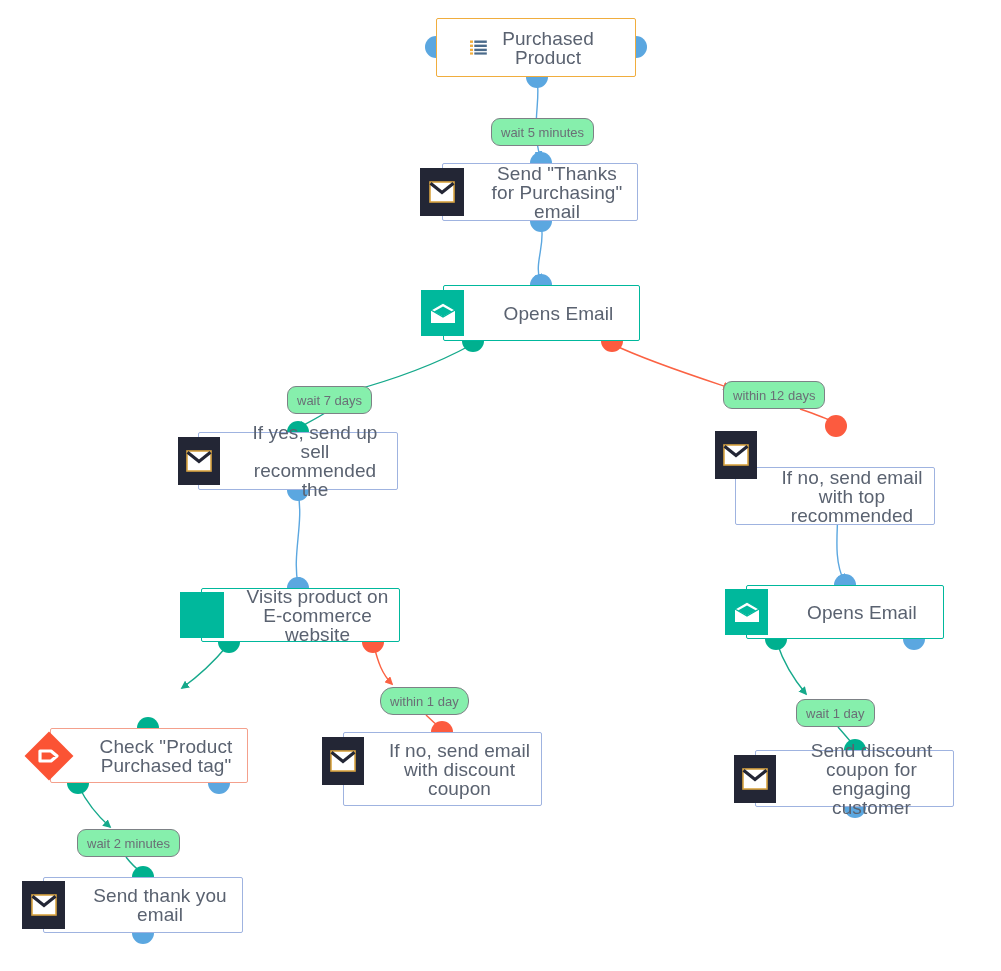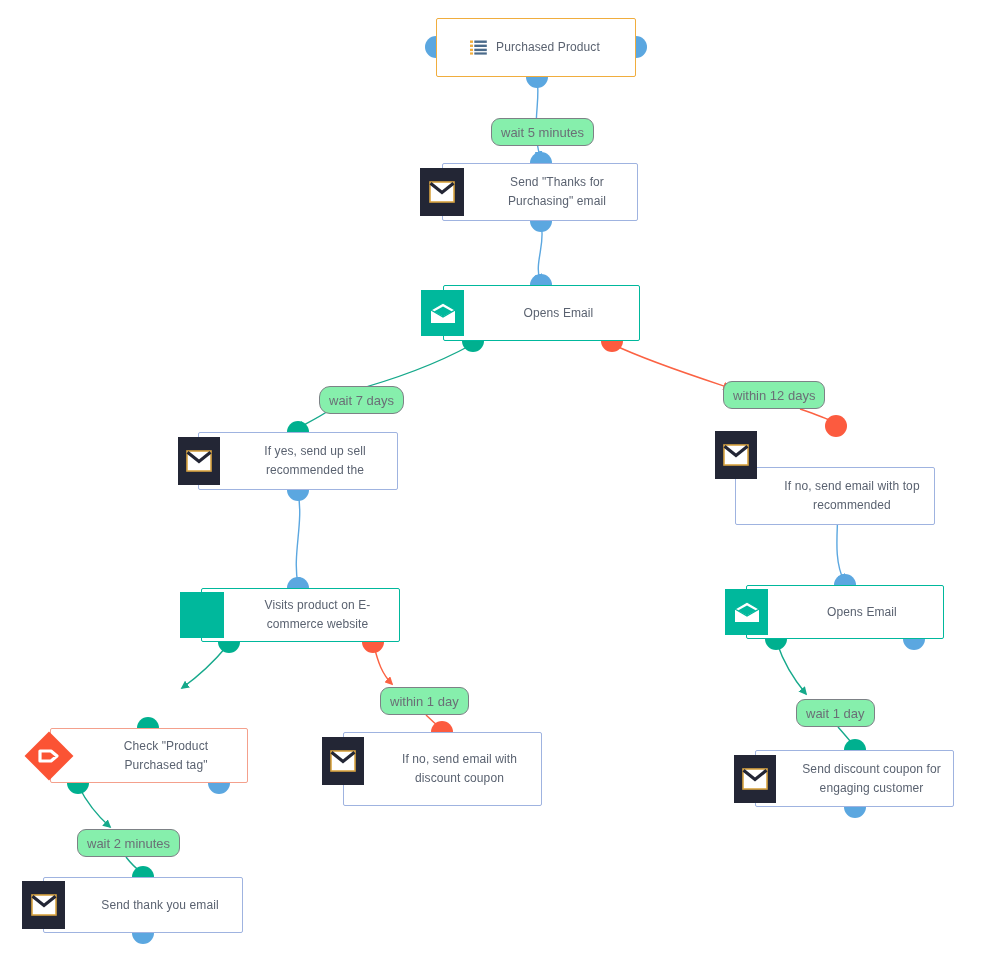--- a/index.html
+++ b/index.html
@@ -37,21 +37,21 @@
     box-sizing: border-box;
     background: #ffffff;
     border: 1px solid #9fb3e0;
     border-radius: 2px;
     display: flex;
     align-items: center;
     justify-content: center;
     text-align: center;
   }
   .node-label {
-    font-size: 12px;
+    font-size: 19px;
     line-height: 19px;
     color: #5a6270;
     padding: 0 10px 0 44px;
     letter-spacing: 0.1px;
   }
   .node.trigger .node-box { border-color: #00b89c; }
   .node.source .node-box { border-color: #f0ad3e; }
   .node.condition .node-box { border-color: #f4a08c; }
   .node.action .node-box { border-color: #9fb3e0; }
 
@@ -288,27 +288,27 @@
             <rect x="1" y="1" width="24" height="20" fill="#ffffff" stroke="#d9a441" stroke-width="1.6"></rect>
             <path d="M1.5 2.2 L13 11.5 L24.5 2.2" fill="none" stroke="#232635" stroke-width="3.2"></path>
           </svg>
         </div>
       </div>
     </div>
   <div id="waits-group">
       <div class="wait-pill" style="left: 491px; top: 118px;">
         <span>wait 5 minutes</span>
       </div>
-      <div class="wait-pill" style="left: 319px; top: 386px; border-radius: 11px;">
+      <div class="wait-pill" style="left: 287px; top: 386px;">
         <span>wait 7 days</span>
       </div>
       <div class="wait-pill" style="left: 723px; top: 381px;">
         <span>within 12 days</span>
       </div>
-      <div class="wait-pill" style="left: 380px; top: 687px;">
+      <div class="wait-pill" style="left: 380px; top: 687px; border-radius: 13px;">
         <span>within 1 day</span>
       </div>
       <div class="wait-pill" style="left: 796px; top: 699px;">
         <span>wait 1 day</span>
       </div>
       <div class="wait-pill" style="left: 77px; top: 829px;">
         <span>wait 2 minutes</span>
       </div>
     </div>
 

